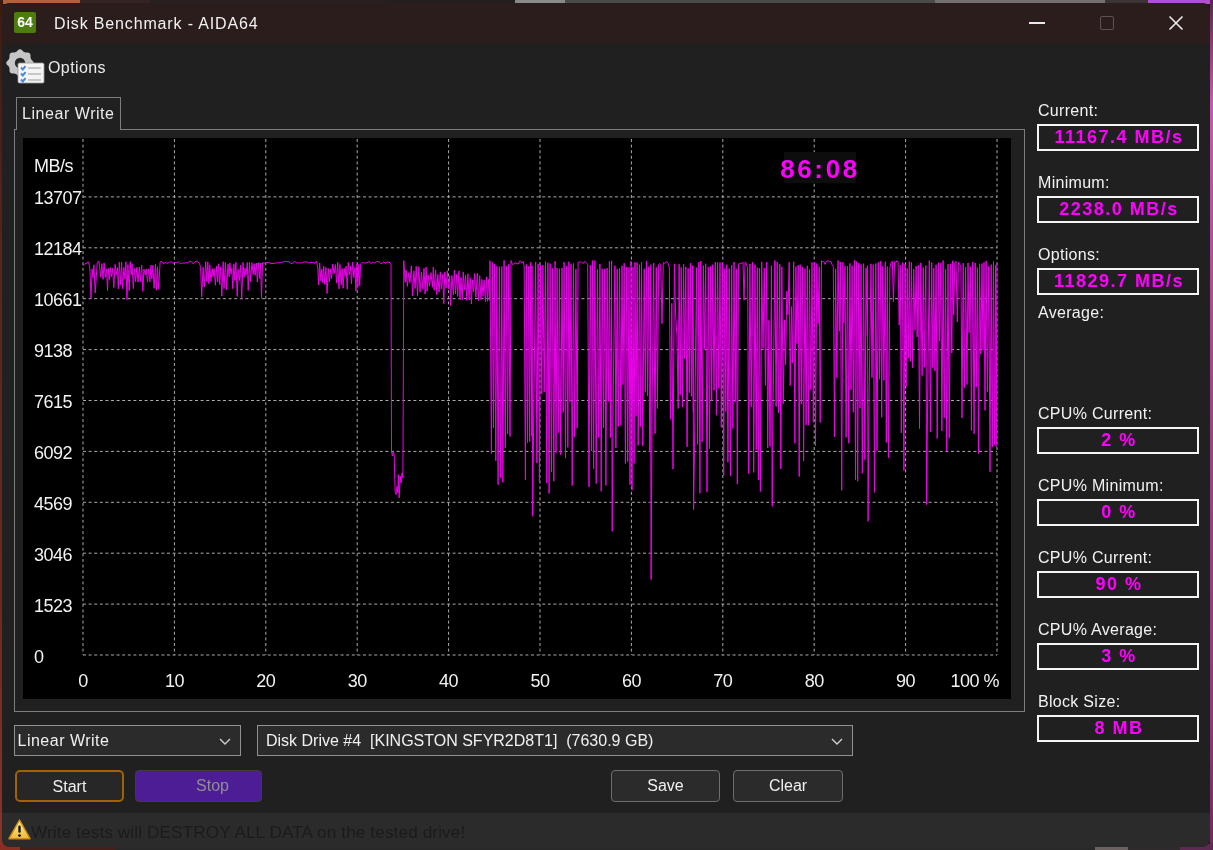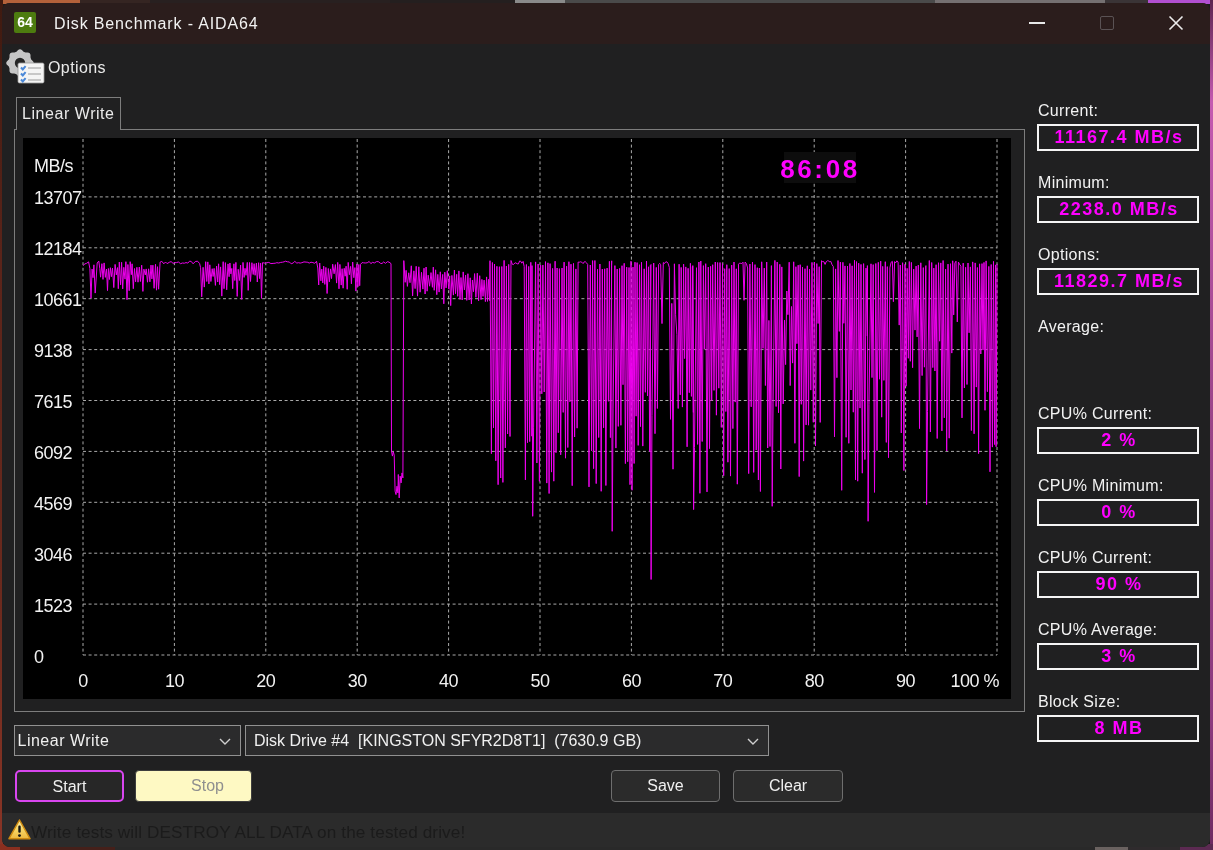--- a/index.html
+++ b/index.html
@@ -40,26 +40,26 @@
   background:#000; z-index:2; }
 .slab { position:absolute; left:1036px; height:20px; line-height:20px; color:#f2f2f2;
   font-size:16px; letter-spacing:0.3px; z-index:4; }
 .sbox { position:absolute; left:1035px; width:162px; height:27px; border:2px solid #f5f5f5;
   z-index:4; }
 .sbox span { display:block; margin:1px 0 0 2px; color:#ff00ff; font-weight:bold;
   font-size:18px; letter-spacing:1.5px; line-height:21px; white-space:nowrap;text-align:center; }
 .dd { position:absolute; top:722px; height:31px; background:#2b2b2c; border:1px solid #919191;
   color:#f0f0f0; font-size:16px; line-height:29px; padding-left:2.5px; letter-spacing:0.5px; }
 #dd1 { left:12px; width:227px; }
-#dd2 { left:243px; width:524px; letter-spacing:0;padding-left:8px; }
+#dd2 { left:255px; width:596px; letter-spacing:0;padding-left:8px; }
 .chev { position:absolute; right:9px; top:12px; width:12px; height:7px; }
 .btn { position:absolute; top:767px; height:32px; text-align:center; font-size:16px;
   line-height:29px; color:#f0f0f0; background:#2b2b2b; border:1px solid #6e6e6e; border-radius:4px; }
-#btn-start { left:13px; width:109px; border:2px solid #d946ef; background:#272727; border-radius:5px; }
-#btn-stop { left:133px; width:117px; color:#8f8f8f; border-color:#3e3e3e; background:#fef9c3;padding-left:28px; }
+#btn-start { left:13px; width:109px; border:2px solid #a16207; background:#272727; border-radius:5px; }
+#btn-stop { left:133px; width:127px; color:#8f8f8f; border-color:#3e3e3e; background:#4c1d95;padding-left:28px; }
 #btn-save { left:609px; width:109px; }
 #btn-clear { left:731px; width:110px; }
 #statusbar { position:absolute; left:0; top:810px; width:100%; height:34px; background:#2b2b2b; }
 #stattext { position:absolute; left:29px; top:0; height:34px; line-height:38px;
   color:#1b1b1b; font-size:17.2px; letter-spacing:0.1px; }
 #warnicon { position:absolute; left:6px; top:5px; width:23px; height:23px; }
 </style>
 </head>
 <body>
 <div id="desk">
@@ -161,21 +161,21 @@
       <span>11167.4 MB/s</span>
     </div>
 <div class="slab" style="top:170px">Minimum:</div>
     <div class="sbox" style="top:192.5px">
       <span>2238.0 MB/s</span>
     </div>
 <div class="slab" style="top:242px">Options:</div>
     <div class="sbox" style="top:264.5px">
       <span>11829.7 MB/s</span>
     </div>
-<div class="slab" style="top:314px">Average:</div>
+<div class="slab" style="top:300px">Average:</div>
 <div class="slab" style="top:401px">CPU% Current:</div>
     <div class="sbox" style="top:423.5px">
       <span>2 %</span>
     </div>
 <div class="slab" style="top:473px">CPU% Minimum:</div>
     <div class="sbox" style="top:495.5px">
       <span>0 %</span>
     </div>
 <div class="slab" style="top:545px">CPU% Current:</div>
     <div class="sbox" style="top:567.5px">

